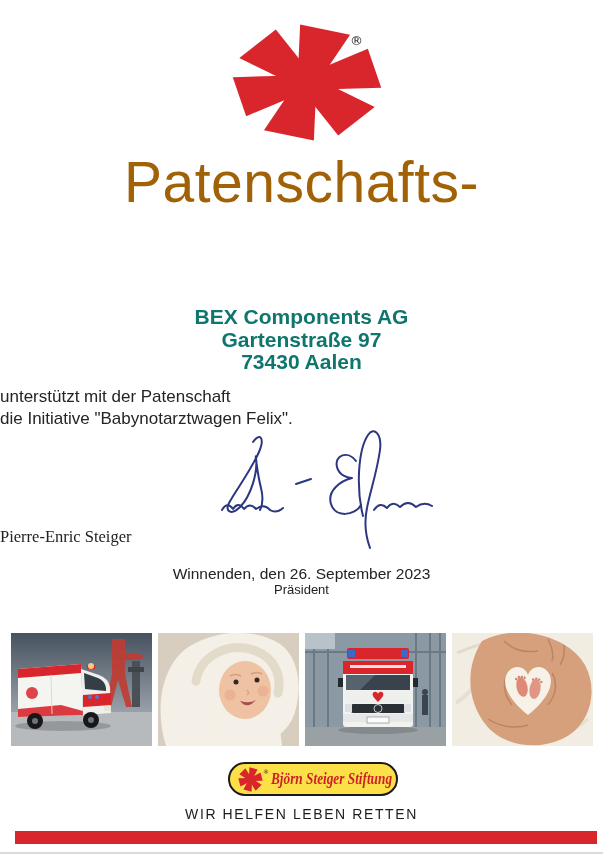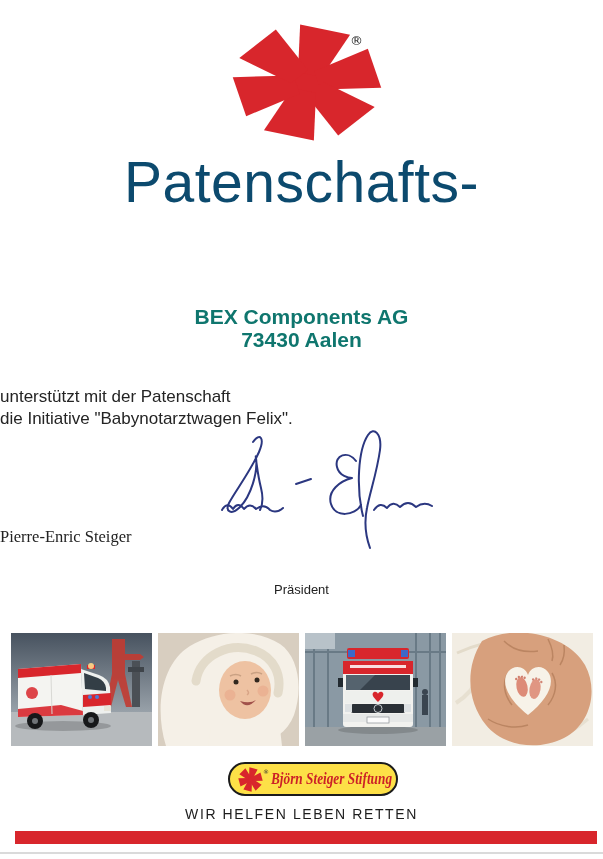--- a/index.html
+++ b/index.html
@@ -5,21 +5,21 @@
   html,body{margin:0;padding:0;background:#ffffff;}
   .page{
     position:relative;width:603px;height:859px;background:#ffffff;overflow:hidden;
     font-family:"Liberation Sans",sans-serif;color:#1f1f1f;
   }
   
   .star-logo{position:absolute;left:231px;top:23px;width:152px;height:119px;color:#d8262c;}
   .reg-big{position:absolute;left:350px;top:33px;font-size:13px;color:#222;font-family:"DejaVu Sans",sans-serif;}
   
   .title{position:absolute;top:154px;left:0;right:0;text-align:center;
-         font-size:57px;line-height:57px;font-weight:400;color:#0c4a6e;letter-spacing:0.5px;}
+         font-size:57px;line-height:57px;font-weight:400;color:#a16207;letter-spacing:0.5px;}
   .title span{display:block;}
   
   .recipient{position:absolute;top:306px;left:0;right:0;text-align:center;
              font-weight:bold;font-size:21px;line-height:22.5px;color:#0f766e;}
   
   .statement{position:absolute;top:386px;left:0;right:0;
              font-size:17px;line-height:21.5px;color:#242424;}
   
   .signature-svg{position:absolute;left:198px;top:428px;pointer-events:none;}
   .signer-name{position:absolute;top:527px;left:0;right:6px;text-align:left;font-size:16.5px;color:#222;font-family:Liberation Serif, serif;}
@@ -67,20 +67,21 @@
     <use href="#star6"></use>
   </svg>
   <span class="reg-big">®</span>
 
   <h1 class="title" style="margin:0;font-weight:400;">
     <span>Patenschafts-</span>
   </h1>
 
   <div class="recipient">
     <div>BEX Components AG</div>
+    <div>Gartenstraße 97</div>
     <div>73430 Aalen</div>
   </div>
 
   <div class="statement">
     <div>unterstützt mit der Patenschaft</div>
     <div>die Initiative "Babynotarztwagen Felix".</div>
   </div>
 
   <svg class="signature-svg" width="240" height="130" viewBox="0 0 240 130" aria-hidden="true">
     <g stroke="#2b3780" stroke-width="2" fill="none" stroke-linecap="round" stroke-linejoin="round">
@@ -88,20 +89,21 @@
       <path d="M24,82 Q29,73 35,81 Q40,73 46,81 Q52,74 58,81 Q66,75 72,82 Q78,86 85,80"></path>
       <path d="M98,56 L113,51"></path>
       <path d="M158,33 C150,22 136,27 139,39 C141,48 151,50 154,50 C142,53 129,63 133,76 C137,90 157,88 163,77"></path>
       <path d="M165,88 C158,60 160,22 170,7 C176,-2 184,6 182,22 C179,44 172,64 169,80 C166,94 167,106 172,120"></path>
       <path d="M176,82 Q182,73 189,80 Q195,72 202,79 Q210,71 218,79 Q226,73 234,78"></path>
     </g>
   </svg>
 
   <div class="signer-name">Pierre-Enric Steiger</div>
   <div class="signer-role">Präsident</div>
+  <div class="dateline">Winnenden, den 26. September 2023</div>
 
   <div class="photos">
 
     <figure class="photo" style="margin:0" aria-label="ambulance-side-view">
       <svg viewBox="0 0 141 113">
         <defs>
           <linearGradient id="sky1" x1="0" y1="0" x2="0" y2="1">
             <stop offset="0" stop-color="#47525f"></stop>
               <stop offset="1" stop-color="#98a1a9"></stop>
           </linearGradient>

